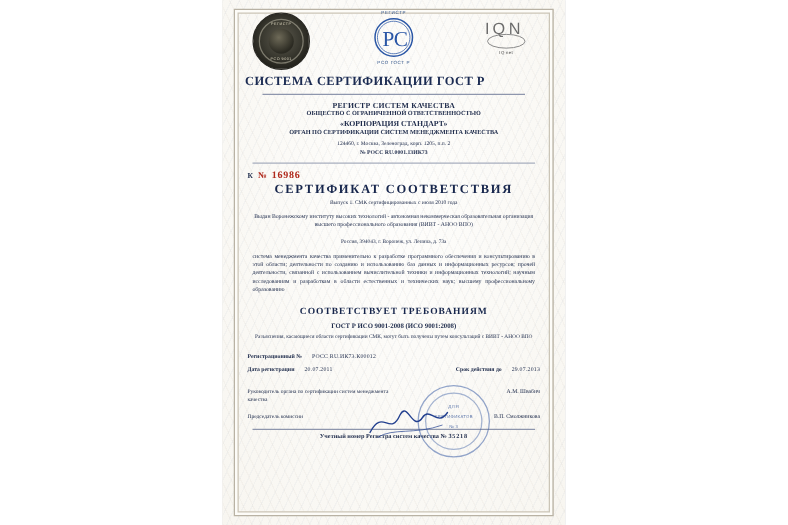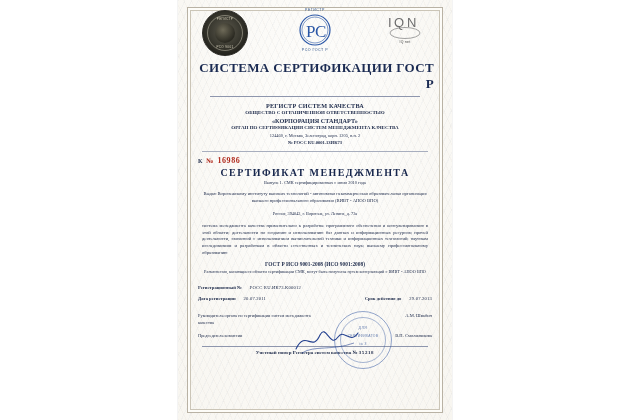--- a/index.html
+++ b/index.html
@@ -135,22 +135,22 @@
   }
   .logo-iqnet .foot {
     font-size: 3.4px;
     color: #3a3a3a;
     font-family: "Liberation Sans", sans-serif;
     letter-spacing: .3px;
   }
 
   
   .sys-title {
-    text-align: right;
-    font-size: 13px;
+    text-align: left;
+    font-size: 10px;
     font-weight: bold;
     letter-spacing: .35px;
     margin-top: 2px;
     color: #1b2b52;
   }
   .rule {
     height: 1px;
     background: #8e96ad;
     margin: 4px 14px 5px 14px;
   }
@@ -427,28 +427,29 @@
       </div>
 
       <div class="hr-thin"></div>
 
       <div class="num-row">
         <span class="num-k">К</span>
         <span class="num-hash">№</span>
         <span class="num-val">16986</span>
       </div>
 
-      <div class="cert-title">СЕРТИФИКАТ МЕНЕДЖМЕНТА</div>
+      <div class="cert-title">СЕРТИФИКАТ СООТВЕТСТВИЯ</div>
       <div class="cert-sub">Выпуск 1. СМК сертифицированных с июля 2010 года</div>
 
       <div class="para">Выдан Воронежскому институту высоких технологий - автономная некоммерческая образовательная организация высшего профессионального образования (ВИВТ - АНОО ВПО)</div>
       <div class="para small">Россия, 394043, г. Воронеж, ул. Ленина, д. 73а</div>
 
       <div class="para just">система менеджмента качества применительно к разработке программного обеспечения и консультированию в этой области; деятельности по созданию и использованию баз данных и информационных ресурсов; прочей деятельности, связанной с использованием вычислительной техники и информационных технологий; научным исследованиям и разработкам в области естественных и технических наук; высшему профессиональному образованию</div>
 
+      <div class="big-line sm">СООТВЕТСТВУЕТ ТРЕБОВАНИЯМ</div>
       <div class="std-line">ГОСТ Р ИСО 9001-2008 (ИСО 9001:2008)</div>
       <div class="std-note">Разъяснения, касающиеся области сертификации СМК, могут быть получены путем консультаций с ВИВТ - АНОО ВПО</div>
 
       <div class="fields">
         <div class="field-row">
           <span class="field-label">Регистрационный №</span>
           <span class="field-value">РОСС RU.ИК73.К00012</span>
         </div>
         <div class="field-row two">
           <span class="grp">

